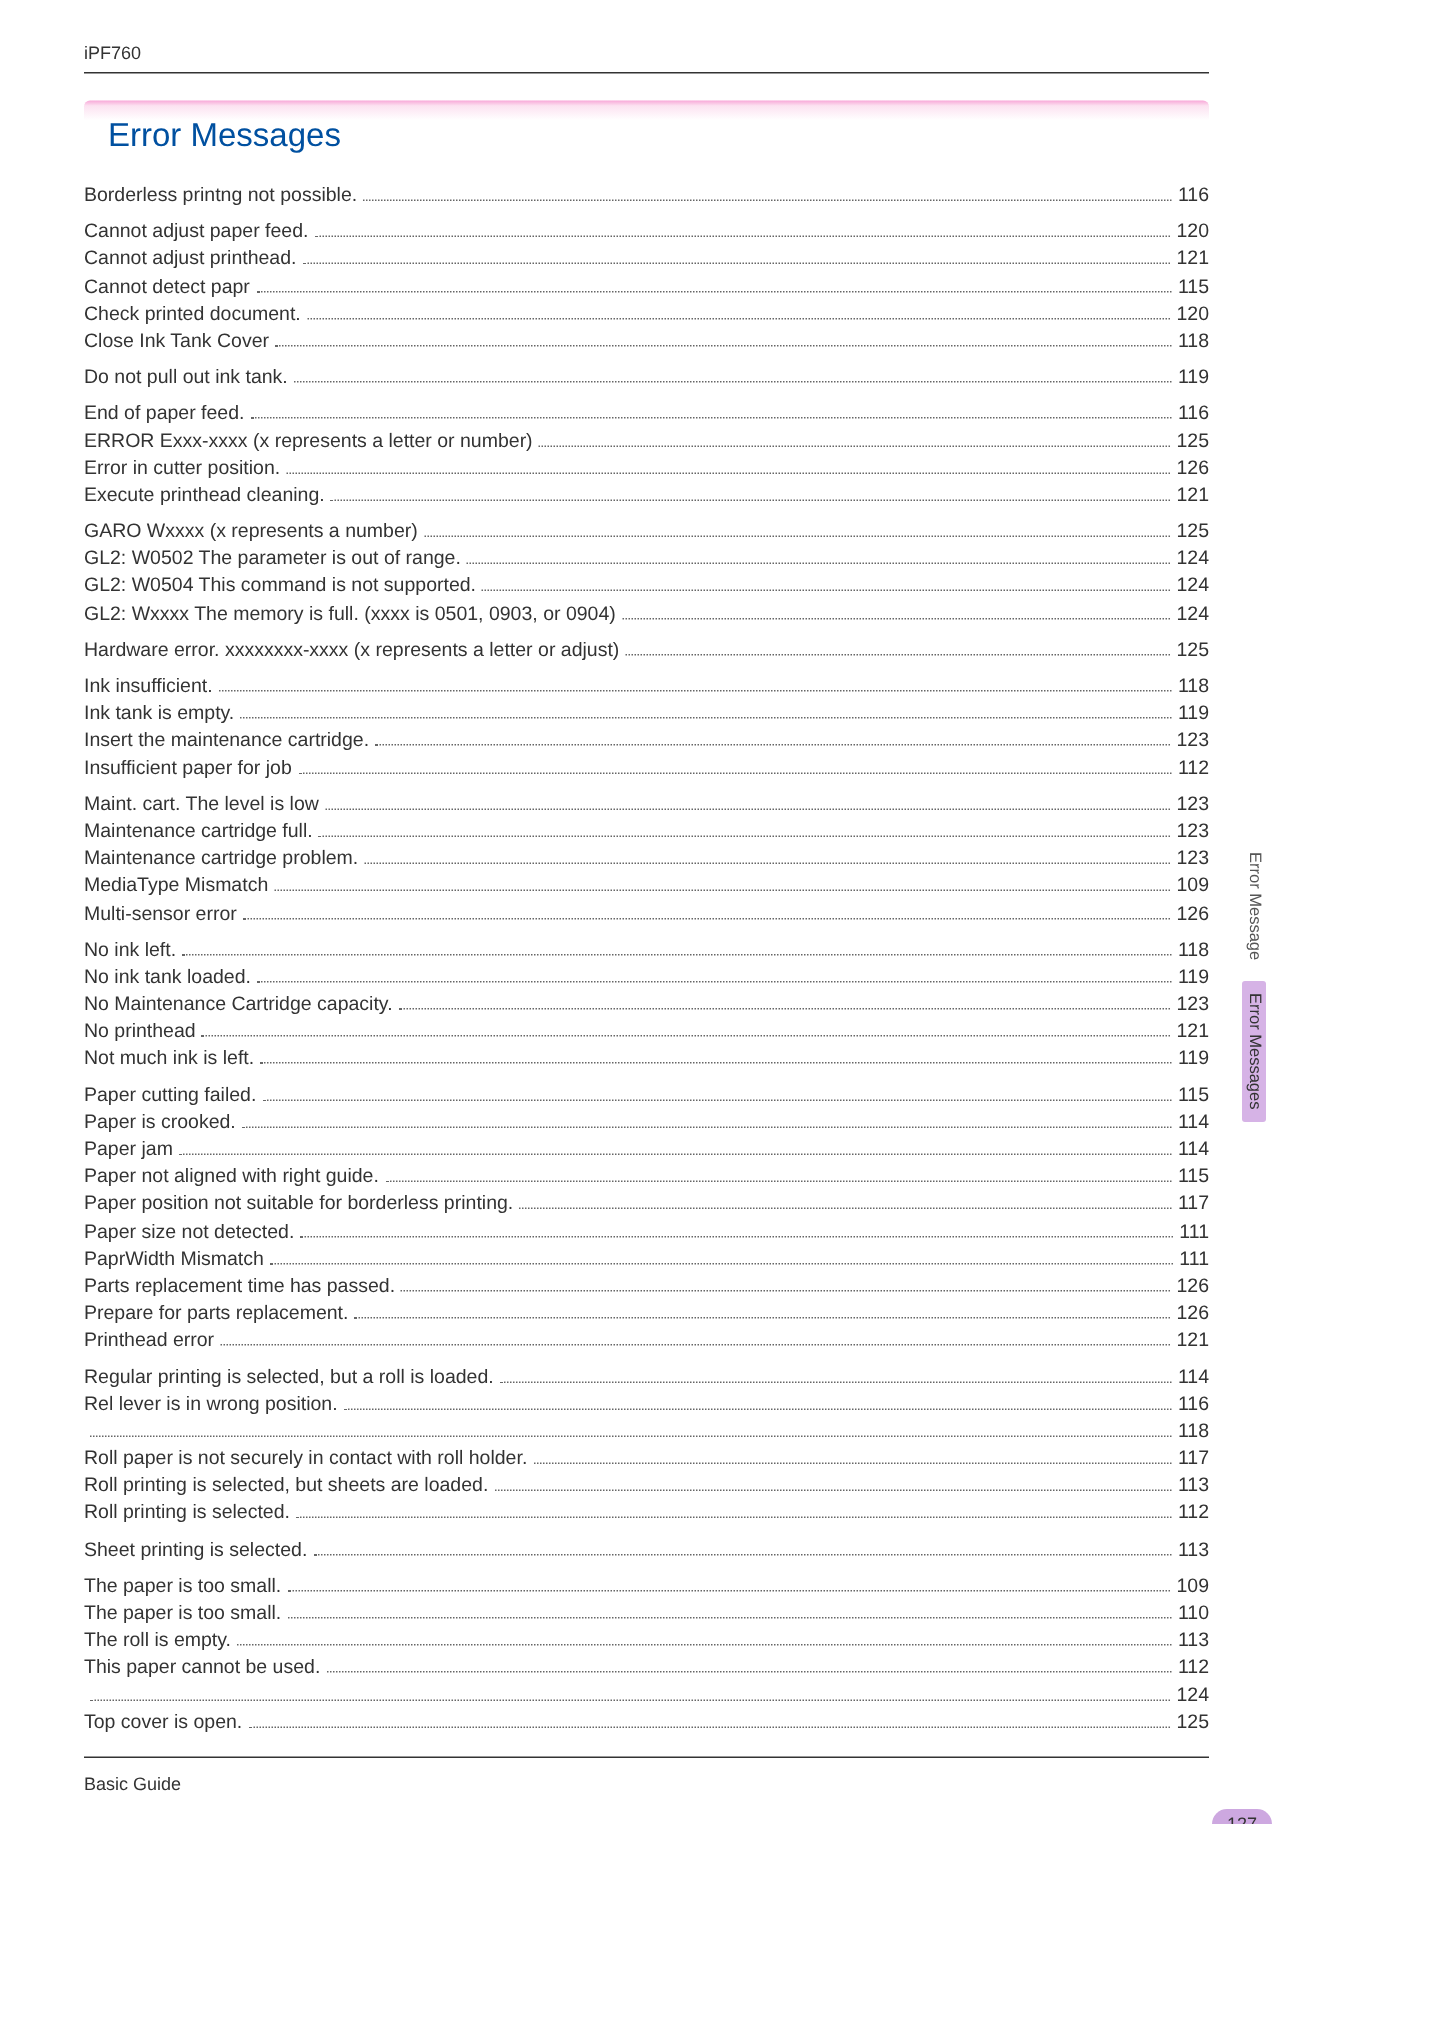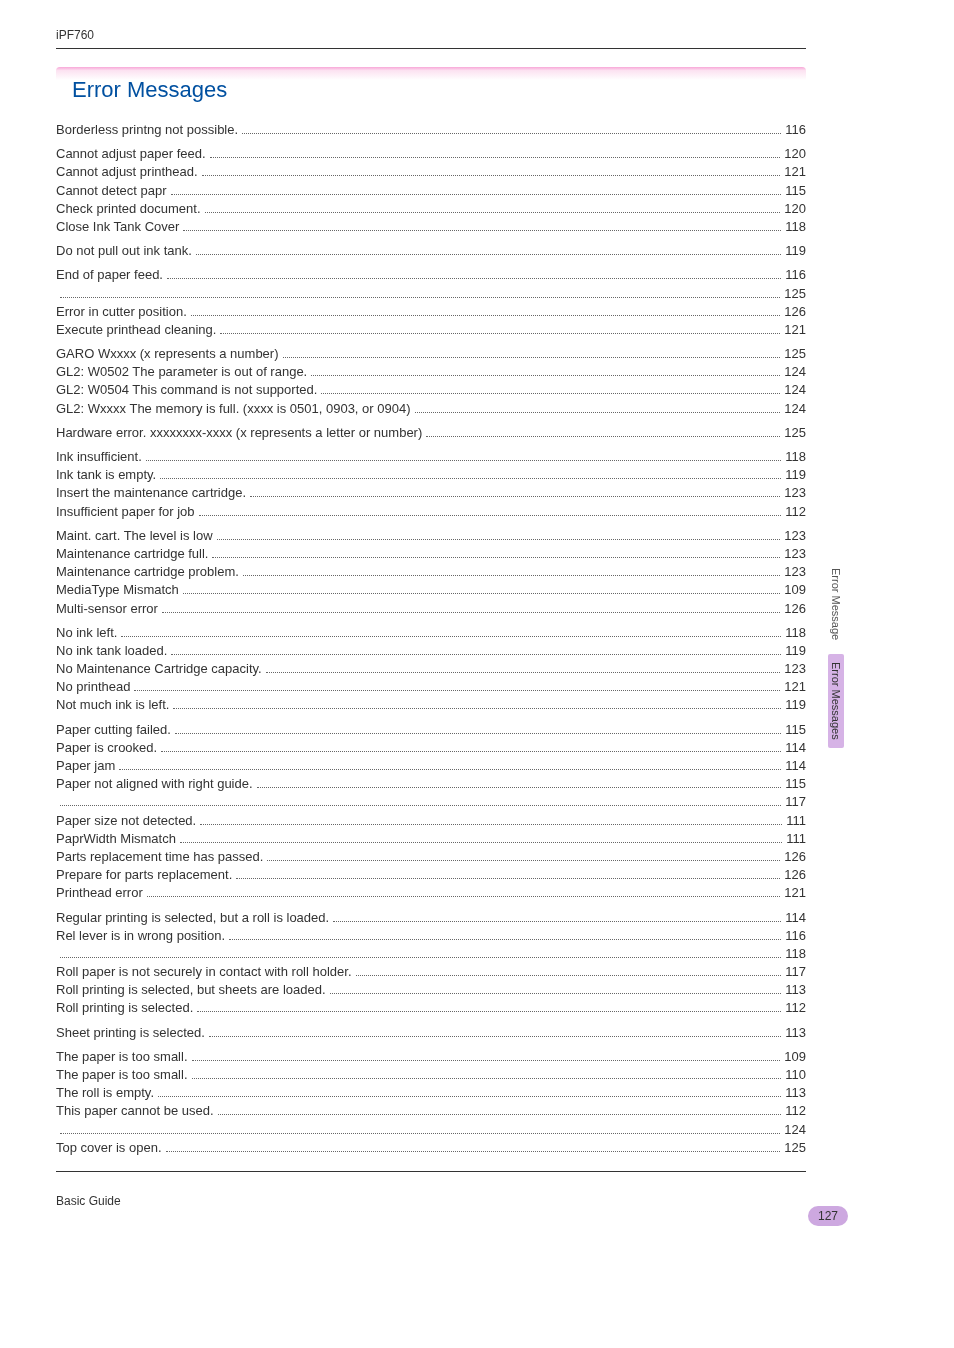--- a/index.html
+++ b/index.html
@@ -12,21 +12,21 @@
   .toc { font-size: 13px; color: #333; }
   .group { margin-bottom: 6px; }
   .toc-row { display: flex; align-items: baseline; line-height: 1.4; cursor: pointer; }
   .toc-label { white-space: nowrap; }
   .dots { flex: 1 1 auto; border-bottom: 1px dotted #666; margin: 0 4px 3px 4px; min-width: 10px; }
   .toc-page { white-space: nowrap; }
   .side-tabs { position: absolute; right: 18px; top: 560px; display: flex; flex-direction: column; align-items: center; }
   .side-tab { writing-mode: vertical-rl; font-size: 11px; color: #555; padding: 8px 2px; margin-bottom: 6px; }
   .side-tab.active { background: #d6b3e6; color: #333; border-radius: 2px; }
   .page-badge { position: absolute; right: 14px; top: 1206px; background: #cda8e0; border-radius: 10px; padding: 3px 10px; font-size: 12px; color: #333; }
-  .footer-rule { border-top: 1.5px solid #333; margin-top: 14px; padding-top: 22px; }
+  .footer-rule { border-top: 1.5px solid #333; margin-top: 14px; padding-top: 10px; }
   .footer-text { font-size: 12px; color: #333; }
 </style>
 </head>
 <body>
 
 <div class="page">
 
   <div class="header-model">iPF760</div>
   <div class="header-rule"></div>
 
@@ -76,20 +76,21 @@
           <span class="toc-page">119</span>
         </div>
       </div>
       <div class="group">
         <div class="toc-row">
           <span class="toc-label">End of paper feed.</span>
           <span class="dots"></span>
           <span class="toc-page">116</span>
         </div>
         <div class="toc-row">
+          <span class="toc-label">ERROR Exxx-xxxx (x represents a letter or number)</span>
           <span class="dots"></span>
           <span class="toc-page">125</span>
         </div>
         <div class="toc-row">
           <span class="toc-label">Error in cutter position.</span>
           <span class="dots"></span>
           <span class="toc-page">126</span>
         </div>
         <div class="toc-row">
           <span class="toc-label">Execute printhead cleaning.</span>
@@ -114,21 +115,21 @@
           <span class="toc-page">124</span>
         </div>
         <div class="toc-row">
           <span class="toc-label">GL2: Wxxxx The memory is full. (xxxx is 0501, 0903, or 0904)</span>
           <span class="dots"></span>
           <span class="toc-page">124</span>
         </div>
       </div>
       <div class="group">
         <div class="toc-row">
-          <span class="toc-label">Hardware error. xxxxxxxx-xxxx (x represents a letter or number)</span>
+          <span class="toc-label">Hardware error. xxxxxxxx-xxxx (x represents a letter or adjust)</span>
           <span class="dots"></span>
           <span class="toc-page">125</span>
         </div>
       </div>
       <div class="group">
         <div class="toc-row">
           <span class="toc-label">Ink insufficient.</span>
           <span class="dots"></span>
           <span class="toc-page">118</span>
         </div>
@@ -217,20 +218,21 @@
           <span class="toc-label">Paper jam</span>
           <span class="dots"></span>
           <span class="toc-page">114</span>
         </div>
         <div class="toc-row">
           <span class="toc-label">Paper not aligned with right guide.</span>
           <span class="dots"></span>
           <span class="toc-page">115</span>
         </div>
         <div class="toc-row">
+          <span class="toc-label">Paper position not suitable for borderless printing.</span>
           <span class="dots"></span>
           <span class="toc-page">117</span>
         </div>
         <div class="toc-row">
           <span class="toc-label">Paper size not detected.</span>
           <span class="dots"></span>
           <span class="toc-page">111</span>
         </div>
         <div class="toc-row">
           <span class="toc-label">PaprWidth Mismatch</span>

